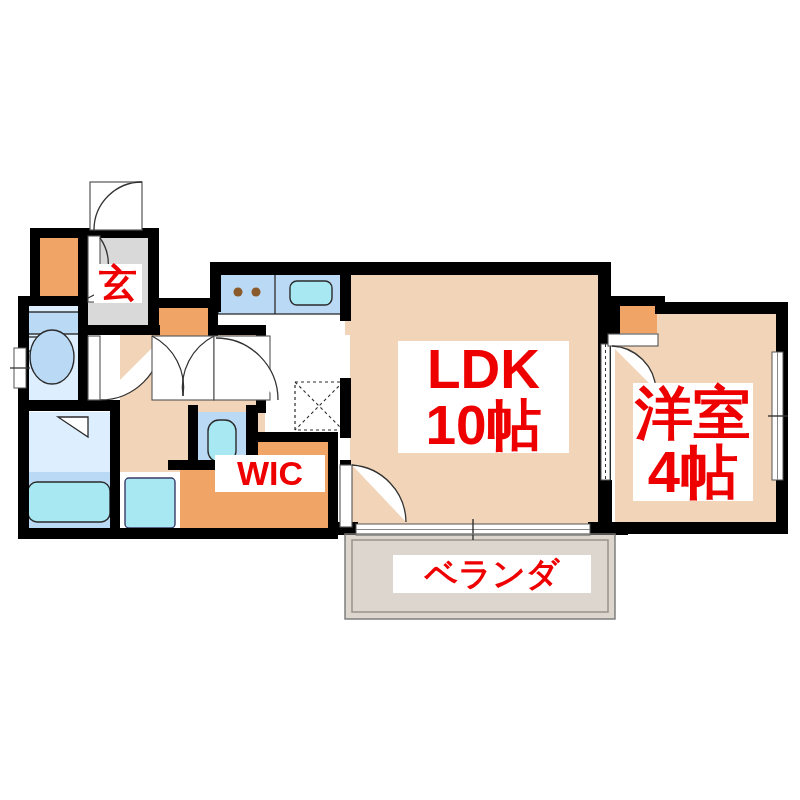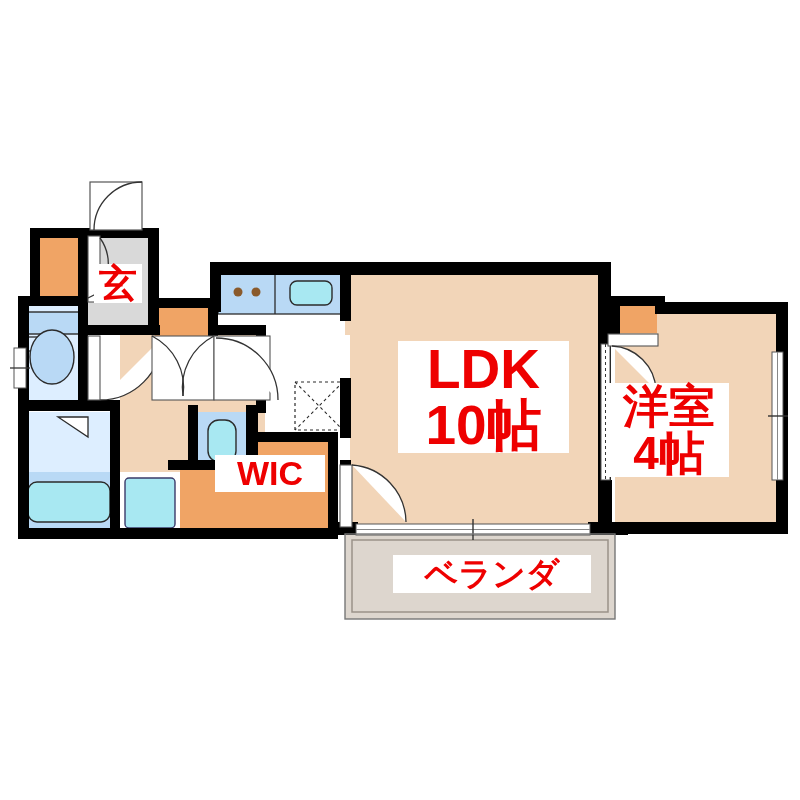--- a/index.html
+++ b/index.html
@@ -37,24 +37,24 @@
     white-space: pre;
     letter-spacing: 0px;
   }
   #label-ldk {
     left: 398px;
     top: 341px;
     width: 171px;
     font-size: 55px;
   }
   #label-yoshitsu {
-    left: 609px;
+    left: 633px;
     top: 383px;
     width: 120px;
-    font-size: 46px;
+    font-size: 58px;
   }
   #label-wic {
     left: 215px;
     top: 455px;
     width: 110px;
     font-size: 34px;
     line-height: 1.1;
   }
   #label-genkan {
     left: 94px;

